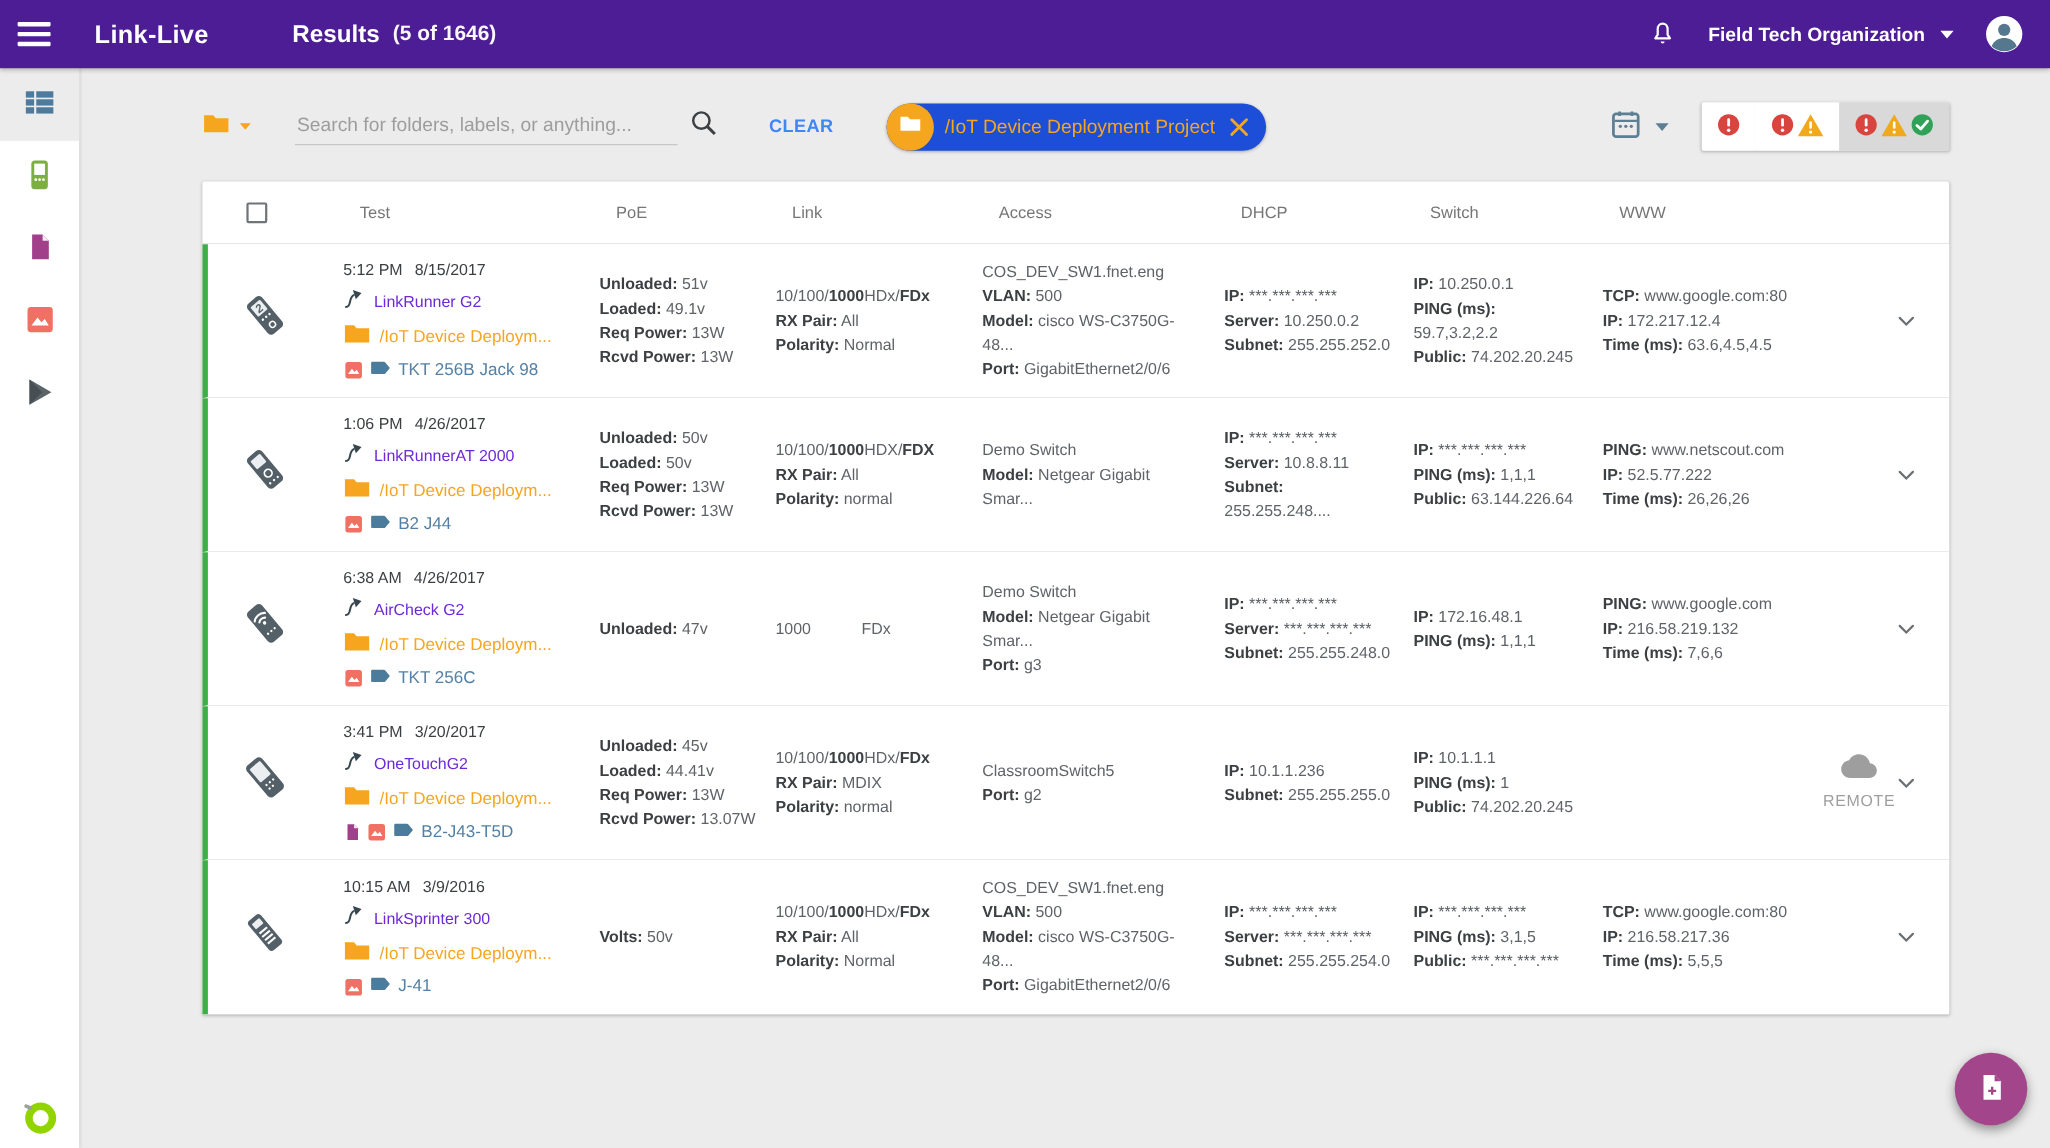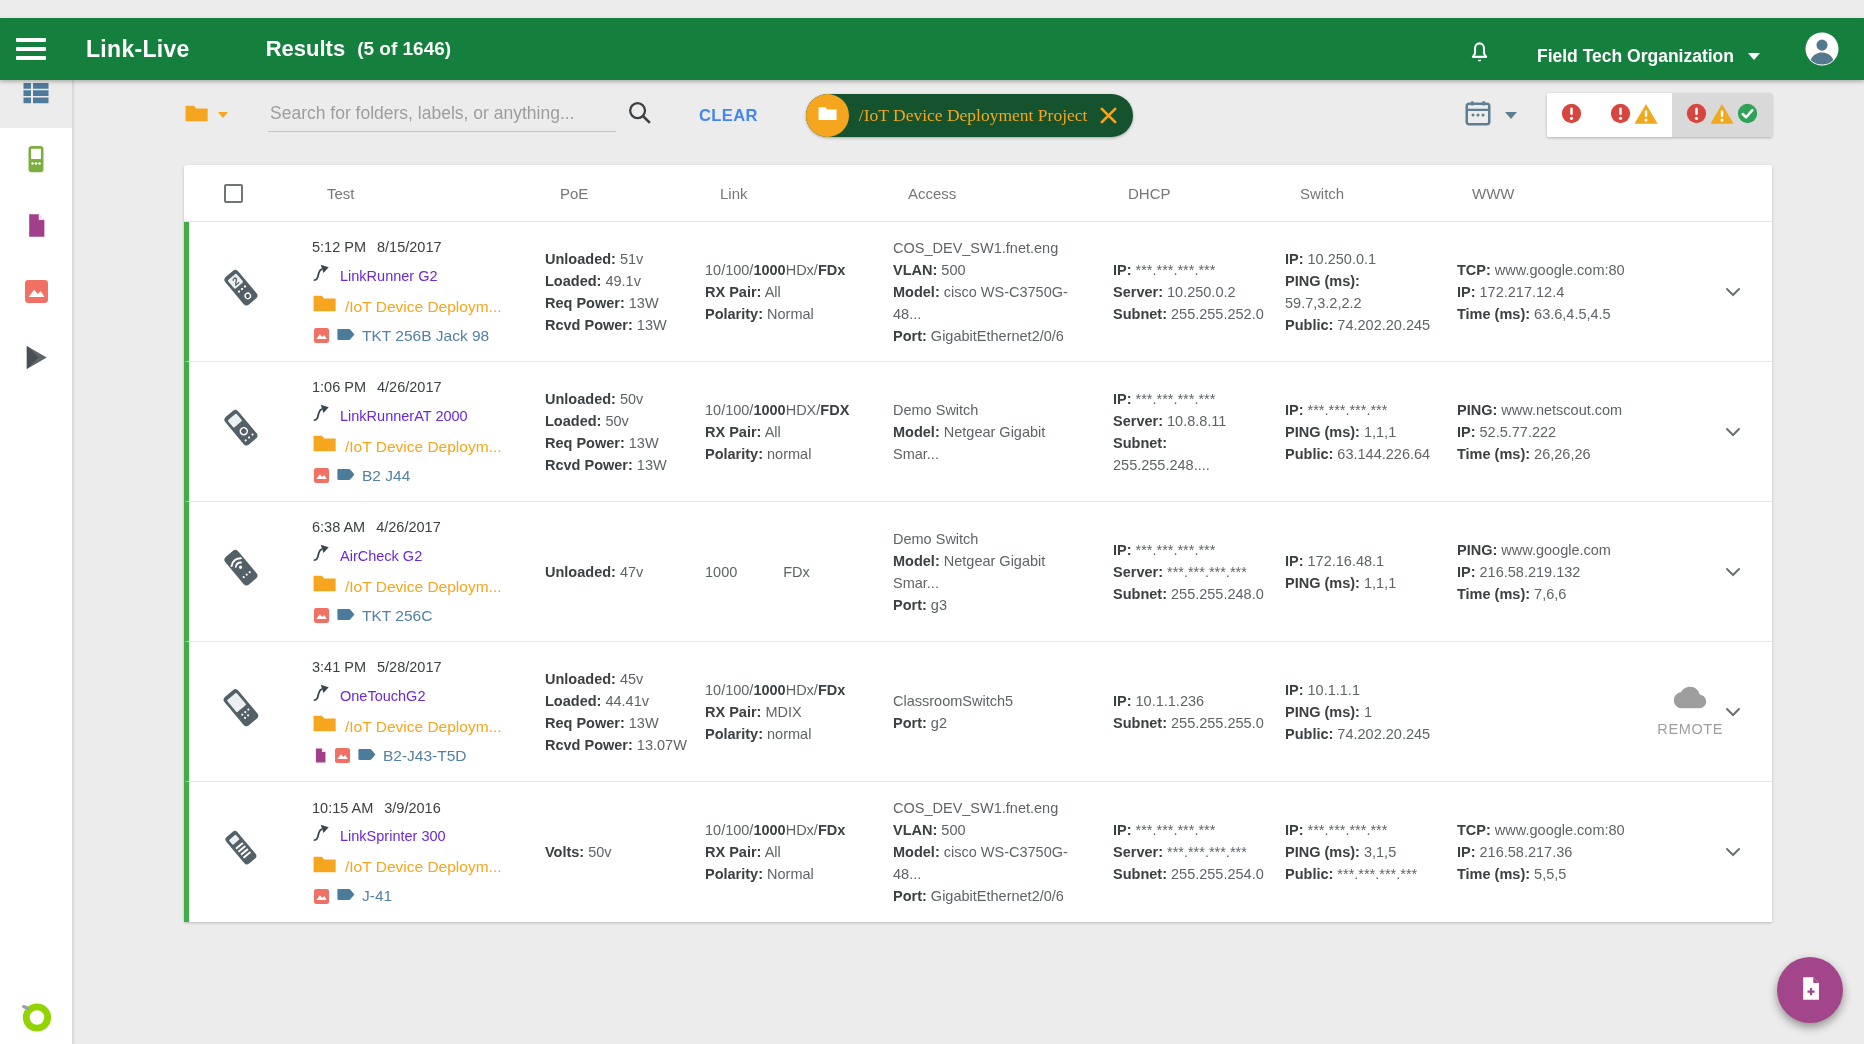--- a/index.html
+++ b/index.html
@@ -1,29 +1,29 @@
 <!DOCTYPE html>
 <html><head>
 <meta charset="utf-8">
 <style>
   * { box-sizing: border-box; margin: 0; padding: 0; }
   html,body { width:1864px; height:1044px; overflow:hidden; }
   body { font-family:"Liberation Sans", sans-serif; background:#ECECEC; position:relative; }
 
   
-  .topbar { position:absolute; left:0; top:0; right:0; height:62px; background:#15803d; color:#fff;
+  .topbar { position:absolute; left:0; top:0; right:0; height:62px; background:#4c1d95; color:#fff;
             display:flex; align-items:center; padding:0 24px 0 16px; z-index:30;
-            box-shadow:0 2px 4px rgba(0,0,0,.25);margin-top:18px; }
+            box-shadow:0 2px 4px rgba(0,0,0,.25); }
   .hamburger { width:30px; height:22px; display:flex; flex-direction:column; justify-content:space-between;
                background:none; border:none; cursor:pointer; margin-right:40px; }
   .hamburger span { display:block; height:4px; background:#fff; border-radius:1px; }
   .brand { font-size:23px; font-weight:bold; letter-spacing:.3px; margin-right:76px; }
   .page-title { font-size:22px; font-weight:bold; }
   .page-count { font-size:19px; font-weight:600; margin-left:12px; opacity:.97; }
-  .top-right { margin-left:auto; display:flex; align-items:flex-end; gap:44px; }
+  .top-right { margin-left:auto; display:flex; align-items:center; gap:28px; }
   .org { display:flex; align-items:center; gap:14px; font-size:17.5px; font-weight:bold; cursor:pointer; }
   .icon-btn { display:inline-flex; align-items:center; cursor:pointer; }
 
   .caret { display:inline-block; width:0; height:0; border-left:6px solid transparent; border-right:6px solid transparent; border-top:7px solid #fff; }
   .caret.orange { border-top-color:#F5A61E; border-left-width:5.5px; border-right-width:5.5px; border-top-width:6.5px; }
   .caret.slate  { border-top-color:#5E7F93; border-left-width:6px; border-right-width:6px; border-top-width:7px; }
 
   
   .sidebar { position:absolute; left:0; top:62px; bottom:0; width:72px; background:#fff; z-index:20;
              box-shadow:1px 0 3px rgba(0,0,0,.15); }
@@ -37,22 +37,22 @@
   
   .filterbar { display:flex; align-items:center; margin:30px 92px 0 112px; height:46px; }
   .folder-dd { display:flex; align-items:center; gap:9px; cursor:pointer; }
   .search-wrap { display:flex; align-items:flex-end; margin-left:40px; }
   .search-input { width:348px; border:none; outline:none; background:transparent; border-bottom:1px solid #C4C4C4;
                   font-family:"Liberation Sans",sans-serif; font-size:17.5px; color:#616161; padding:4px 2px 7px 2px; }
   .search-input::placeholder { color:#9D9D9D; }
   .mag { margin-left:10px; margin-bottom:2px; cursor:pointer; }
   .clear-btn { margin-left:46px; background:none; border:none; color:#4285F4; font-weight:bold;
                font-size:16.5px; letter-spacing:.4px; cursor:pointer; font-family:"Liberation Sans",sans-serif; }
-  .chip { display:flex; align-items:center; margin-left:48px; background:#14532d; height:43px; border-radius:22px;
-          box-shadow:0 1px 3px rgba(0,0,0,.3); padding-right:13px; gap:10px;font-family:Liberation Serif, serif; }
+  .chip { display:flex; align-items:center; margin-left:48px; background:#1d4ed8; height:43px; border-radius:22px;
+          box-shadow:0 1px 3px rgba(0,0,0,.3); padding-right:13px; gap:10px; }
   .chip-circle { width:43px; height:43px; border-radius:50%; background:#F5A61E; display:flex; align-items:center; justify-content:center; }
   .chip-text { color:#F5A61E; font-size:17.5px; white-space:nowrap; }
   .chip-x { display:flex; cursor:pointer; }
   .right-filters { margin-left:auto; display:flex; align-items:center; gap:30px; }
   .cal-dd { display:flex; align-items:center; gap:12px; cursor:pointer; }
   .seg-group { display:flex; height:44px; border-radius:2px; overflow:hidden; box-shadow:0 1px 3px rgba(0,0,0,.25); }
   .seg { display:flex; align-items:center; justify-content:center; gap:3px; background:#fff; border:none;
          padding:0 14px; cursor:pointer; }
   .seg.selected { background:#D9D9D9; }
 
@@ -530,21 +530,21 @@
                   <circle cx="24.5" cy="28" r=".95" fill="#fff"></circle>
                   <circle cx="28" cy="28" r=".95" fill="#fff"></circle>
                   <circle cx="21" cy="31.8" r=".95" fill="#fff"></circle>
                   <circle cx="24.5" cy="31.8" r=".95" fill="#fff"></circle>
                 </g>
               </svg></span>
           </div>
     <div class="cell col-test">
       <div class="ts">
               <span class="time">3:41 PM</span>
-              <span class="date">5/28/2017</span>
+              <span class="date">3/20/2017</span>
             </div>
       <div class="devline">
         <span class="cable"><svg viewBox="0 0 24 24" width="20" height="20">
                   <path d="M3 20.5c6.5 0 2.5-10.5 8.5-13" fill="none" stroke="#37474F" stroke-width="2.2" stroke-linecap="round"></path>
                   <path d="M10.5 2 20 5.2 13.8 12Z" fill="#37474F"></path>
                 </svg></span>
         <span class="devname">OneTouchG2</span>
       </div>
       <div class="folderline">
         <span class="ficon"><svg viewBox="0 0 24 20" width="25" height="21">

